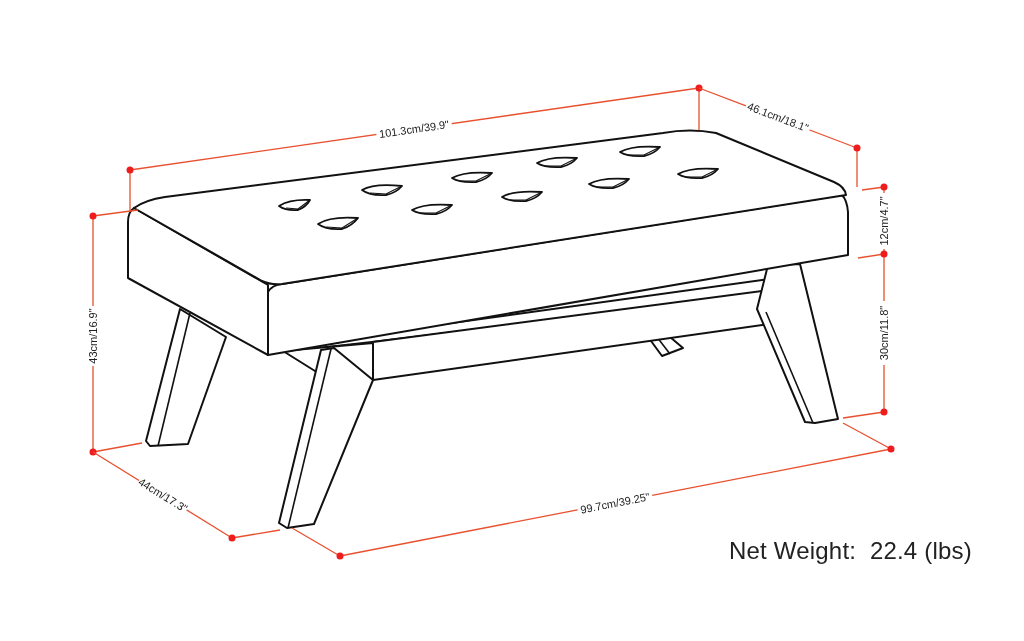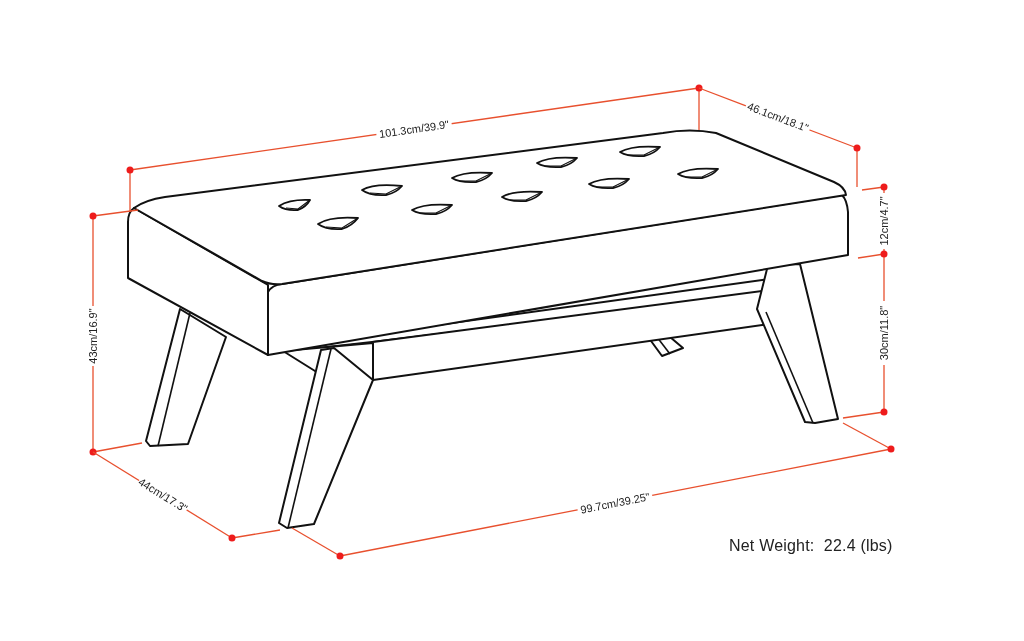--- a/index.html
+++ b/index.html
@@ -6,21 +6,21 @@
     body { width: 1024px; height: 641px; overflow: hidden; position: relative; font-family: "DejaVu Sans", sans-serif; }
     #diagram { position: absolute; left: 0; top: 0; width: 1024px; height: 641px; }
     .dim-line { stroke: #e8502e; stroke-width: 1.3; fill: none; }
     .dim-dot { fill: #ee1c1c; }
     .outline { stroke: #111111; stroke-width: 2; fill: #ffffff; stroke-linejoin: round; stroke-linecap: round; }
     .thin { stroke: #111111; stroke-width: 1.6; fill: none; stroke-linejoin: round; }
     .tuft { stroke: #111111; stroke-width: 1.8; fill: #ffffff; stroke-linejoin: round; }
     .tuft-inner { stroke: #111111; stroke-width: 1.2; fill: none; }
     .dim-label { font-family: "Liberation Sans", sans-serif; font-size: 11px; fill: #222222; }
     .label-bg { fill: #ffffff; }
-    #net-weight { position: absolute; left: 729px; top: 537px; font-family: "Liberation Sans", sans-serif; font-size: 16px; color: #222222; white-space: pre; letter-spacing: 0.2px; }
+    #net-weight { position: absolute; left: 729px; top: 537px; font-family: "Liberation Sans", sans-serif; font-size: 24px; color: #222222; white-space: pre; letter-spacing: 0.2px; }
   </style>
 </head>
 <body>
 
 <svg id="diagram" viewBox="0 0 1024 641" xmlns="http://www.w3.org/2000/svg">
 
   <g>
 
     <g>
       <polygon class="outline" points="643,330 657,326 683,348 662,356"></polygon>

